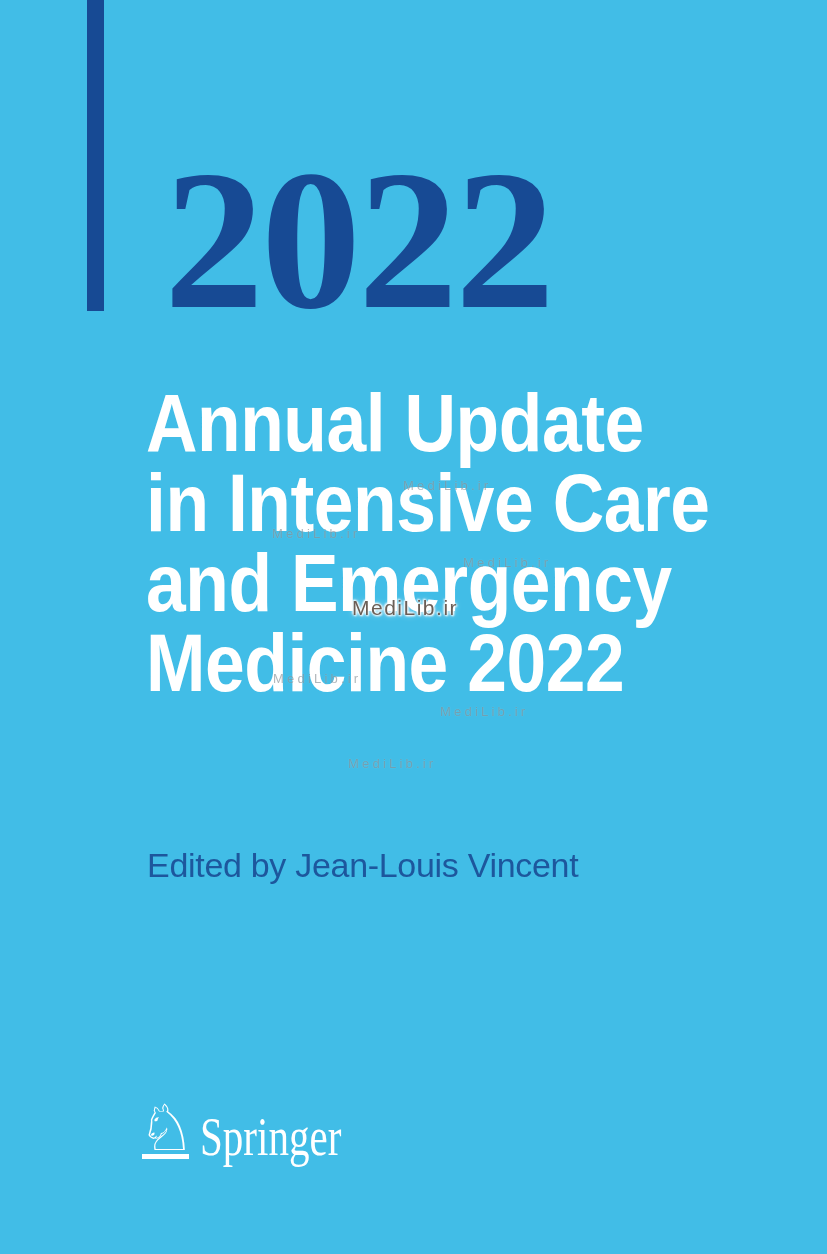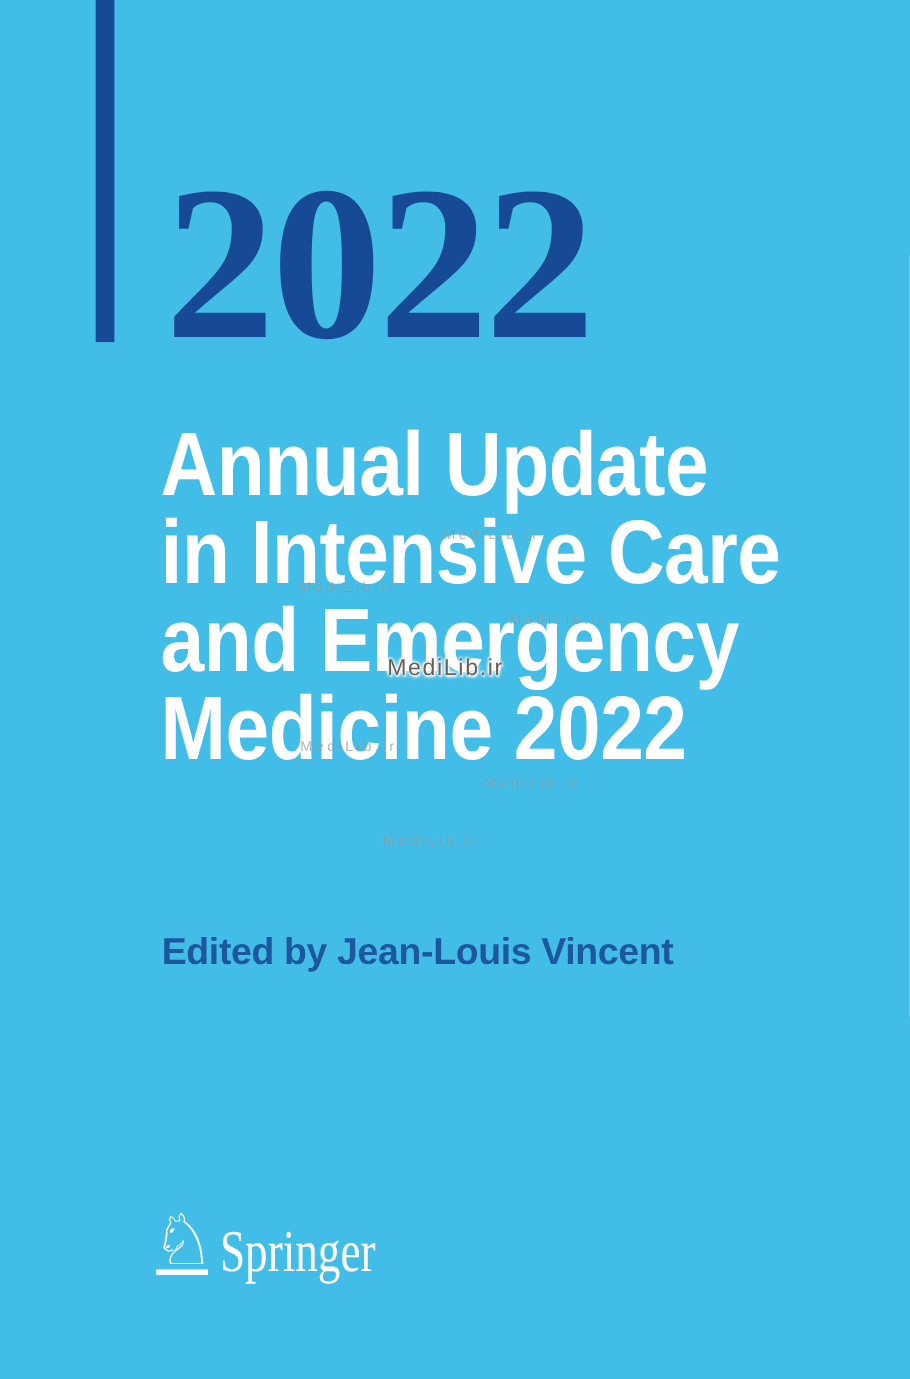--- a/index.html
+++ b/index.html
@@ -14,21 +14,21 @@
 
   .accent-bar {
     position: absolute;
     left: 87px; top: 0;
     width: 17px; height: 311px;
     background: var(--navy, #174a94);
   }
 
   .year {
     position: absolute;
-    left: 150px; top: 140px;
+    left: 164px; top: 140px;
     font-family: "Liberation Serif", serif;
     font-weight: 700;
     font-size: 200px;
     line-height: 1;
     letter-spacing: -0.015em;
     color: var(--navy, #174a94);
     white-space: nowrap;
   }
 
   .title {
@@ -43,21 +43,21 @@
     transform: scaleX(0.87);
     transform-origin: left top;
     white-space: nowrap;
   }
   .title .tline { display: block; }
 
   .editor {
     position: absolute;
     left: 147px; top: 845px;
     font-size: 34px;
-    font-weight: 700;
+    font-weight: 400;
     line-height: 1.2;
     letter-spacing: -0.3px;
     color: var(--editor, #1d579d);
     white-space: nowrap;
   }
 
   
   .wm {
     position: absolute;
     font-weight: 400;

